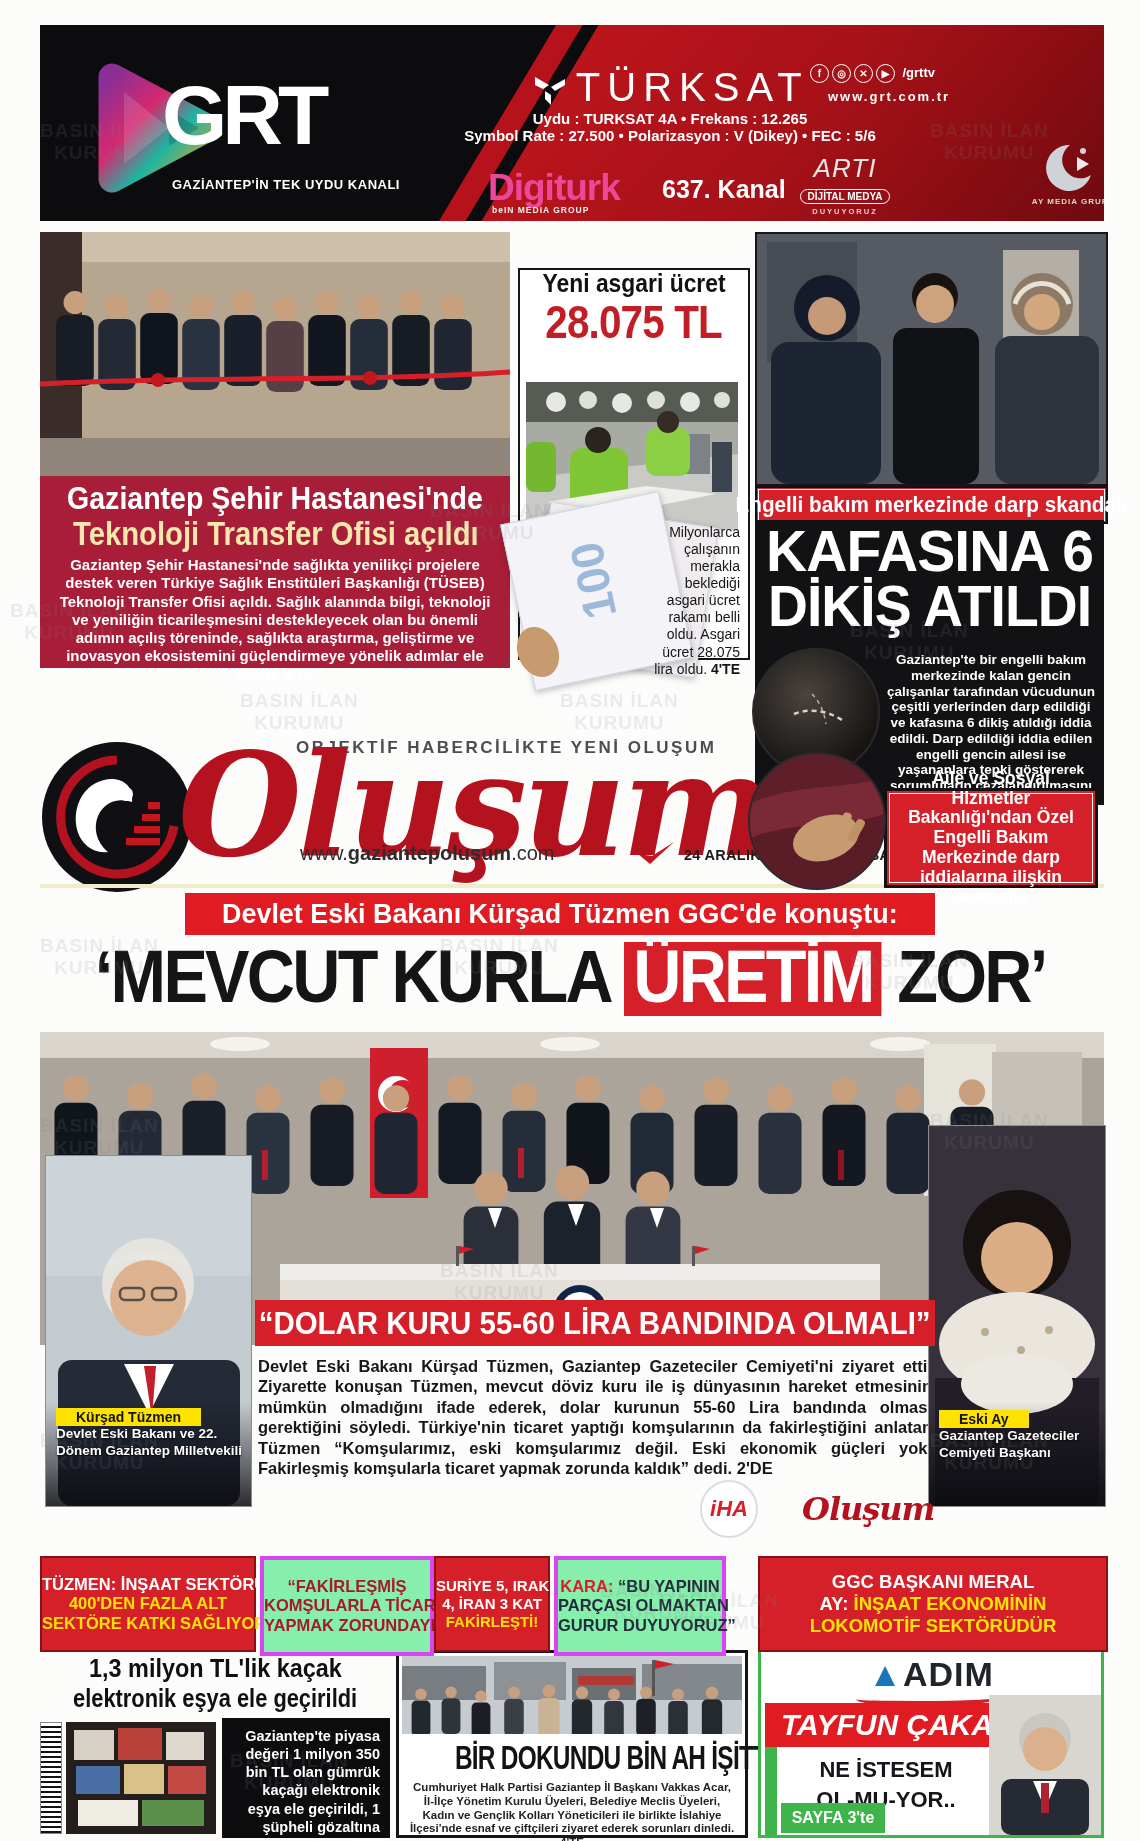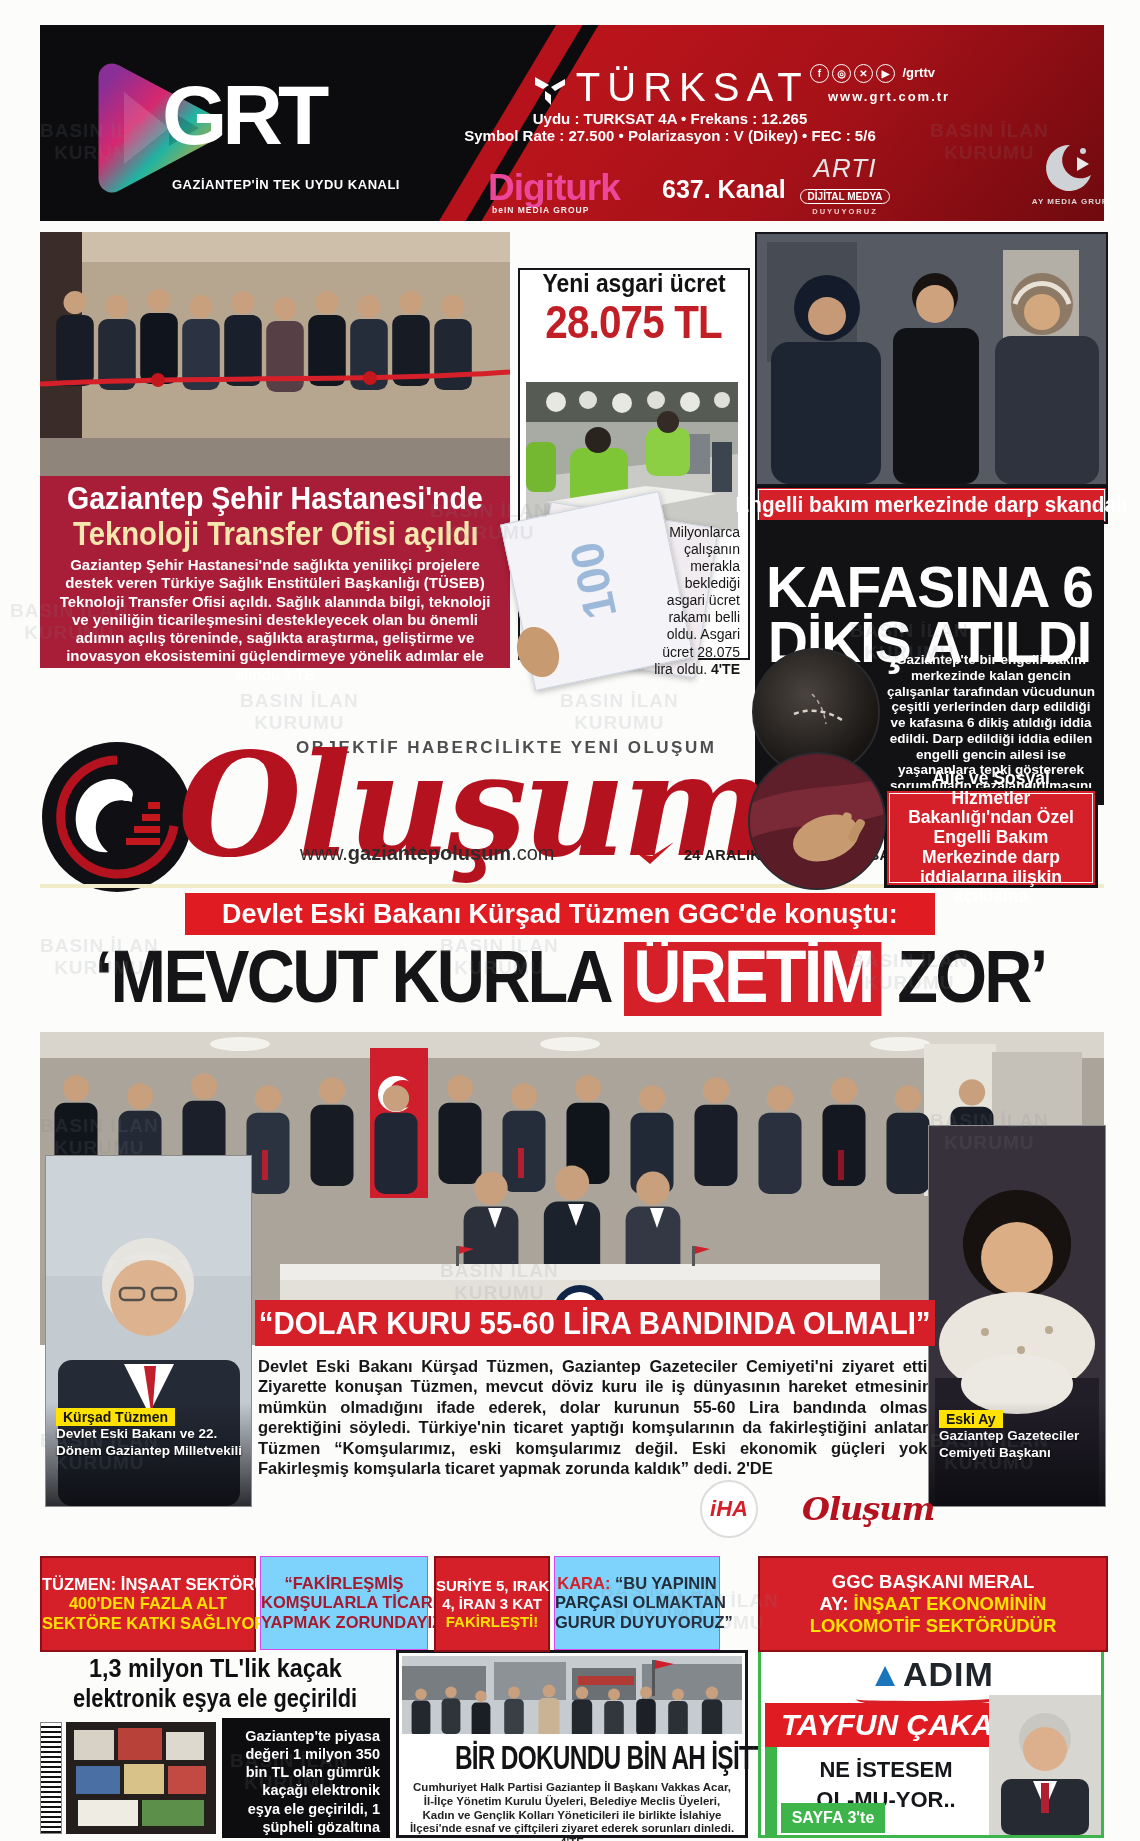--- a/index.html
+++ b/index.html
@@ -72,33 +72,33 @@
   .url b{font-weight:800}
   .dateline{font-size:14.5px;color:#1c1c1c;font-weight:700;letter-spacing:.3px}
   
   .kickbar{background:#e01b22;color:#fff;font-weight:800;font-size:28px;line-height:1}
   .mainhl{font-weight:900;font-size:74px;color:#151517;letter-spacing:-3px;line-height:1}
   .hlred{background:var(--red,#d5202a);color:#fff;padding:0 10px 4px 10px;line-height:.95;display:inline-block}
   .subbar{background:var(--red,#d5202a);color:#fff;font-weight:900;font-size:31px;line-height:1}
   .mbody{font-size:16.5px;line-height:1.24;text-align:justify;color:#17171a;font-weight:600}
   .mbody b{font-weight:800}
   .capchip{display:inline-block;background:var(--yellow,#ffe200);color:#131313;
-      font-weight:800;font-size:14px;padding:1px 7px}
+      font-weight:800;font-size:14px;padding:1px 20px}
   .capline{color:#fff;font-weight:700;font-size:13.5px;line-height:1.25;
       text-shadow:0 1px 2px rgba(0,0,0,.9)}
   .iha{width:54px;height:54px;border-radius:50%;background:#fff;border:2px solid #ddd;
       display:flex;align-items:center;justify-content:center;font-weight:900;font-style:italic;
       font-size:22px;color:#d5202a}
   .olu-badge{font-family:"DejaVu Serif", serif;font-style:italic;font-weight:700;
       font-size:32px;color:#b5121f;letter-spacing:-1px}
   
   .tbox{position:absolute;top:1556px;height:92px;display:flex;flex-direction:column;
       justify-content:center;text-align:center;line-height:1.18;font-weight:800;z-index:5}
   .tbox.red{background:var(--red,#d5202a);border:2px solid #8d0e15}
-  .tbox.light{background:#7dd3fc;border:1px solid #d946ef;}
+  .tbox.light{background:#86efac;border:4px solid #d946ef;}
   .tbox .tline{white-space:nowrap}
   
   .bl-h{font-weight:800;font-size:26px;color:#101012;line-height:1.15}
   .bl-body{background:#0d0d0f;color:#fff;font-weight:700;font-size:14.5px;
       line-height:1.25;text-align:right;padding:9px 10px}
   .bl-body b{font-weight:800}
   .barcode{background:repeating-linear-gradient(0deg,#111 0 2px,#fff 2px 5px);border:1px solid #888}
   .mid2box{border:3px solid #15151a;background:#fff}
   .chp-h{font-weight:900;font-size:33px;color:#131315;letter-spacing:-1px}
   .chp-cap{font-weight:600;font-size:11.5px;color:#222;line-height:1.2;text-align:center}
@@ -338,21 +338,21 @@
     <circle cx="285" cy="70" r="31" fill="#8d7a66"></circle>
     <circle cx="285" cy="78" r="18" fill="#d3a87f"></circle>
     <rect x="238" y="102" width="104" height="148" rx="16" fill="#2e333d"></rect>
     <path d="M258 70 A28 28 0 0 1 312 70" stroke="#e8e2d6" stroke-width="5" fill="none"></path>
   </svg>
 </div>
 <div class="abs kickbar-sm ctr" style="left:755px;top:486px;width:349px;height:34px;display:flex;align-items:center;justify-content:center">
   <span class="sx kick-txt nw" style="transform:scaleX(.94)">Engelli bakım merkezinde darp skandalı</span>
 </div>
 <div class="abs blackpanel" style="left:755px;top:520px;width:349px;height:285px"></div>
-<div class="abs ctr" style="left:755px;top:560px;width:349px;z-index:6">
+<div class="abs ctr" style="left:755px;top:524px;width:349px;z-index:6">
   <div><span class="sx bigh nw" style="transform:scaleX(1)">KAFASINA 6</span></div>
   <div><span class="sx bigh nw" style="transform:scaleX(.97)">DİKİŞ ATILDI</span></div>
 </div>
 <div class="circ" style="left:752px;top:648px;width:124px;height:124px;z-index:7;background:radial-gradient(circle at 42% 36%, #4a443f, #171412 72%)">
   <svg width="124" height="124" viewBox="0 0 124 124">
     <path d="M40 64 C55 58 72 60 88 70" stroke="#d8d2c8" stroke-width="2.5" stroke-dasharray="5 4" fill="none"></path>
     <path d="M58 44 C66 52 70 62 72 74" stroke="#b8b0a4" stroke-width="1.5" stroke-dasharray="4 4" fill="none"></path>
   </svg>
 </div>
 <div class="abs rbody" style="left:884px;top:652px;width:214px;z-index:7">

